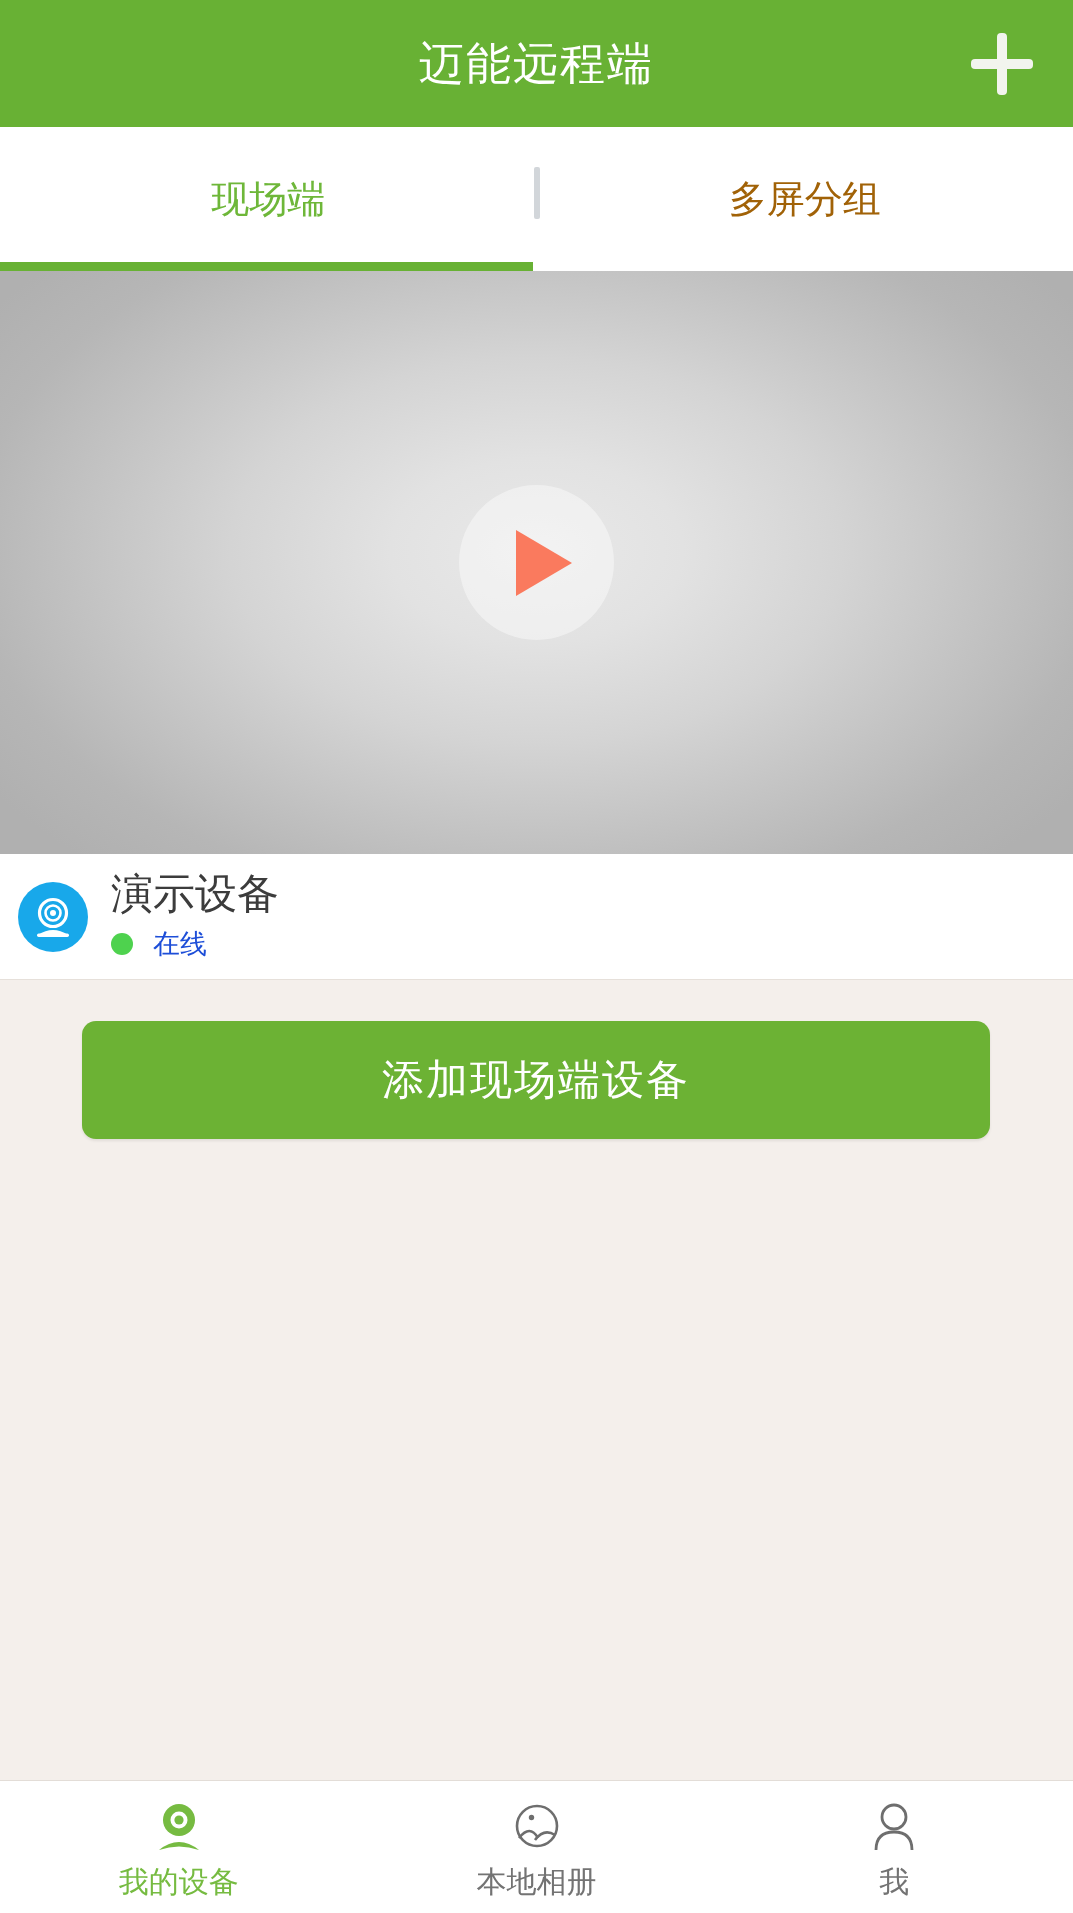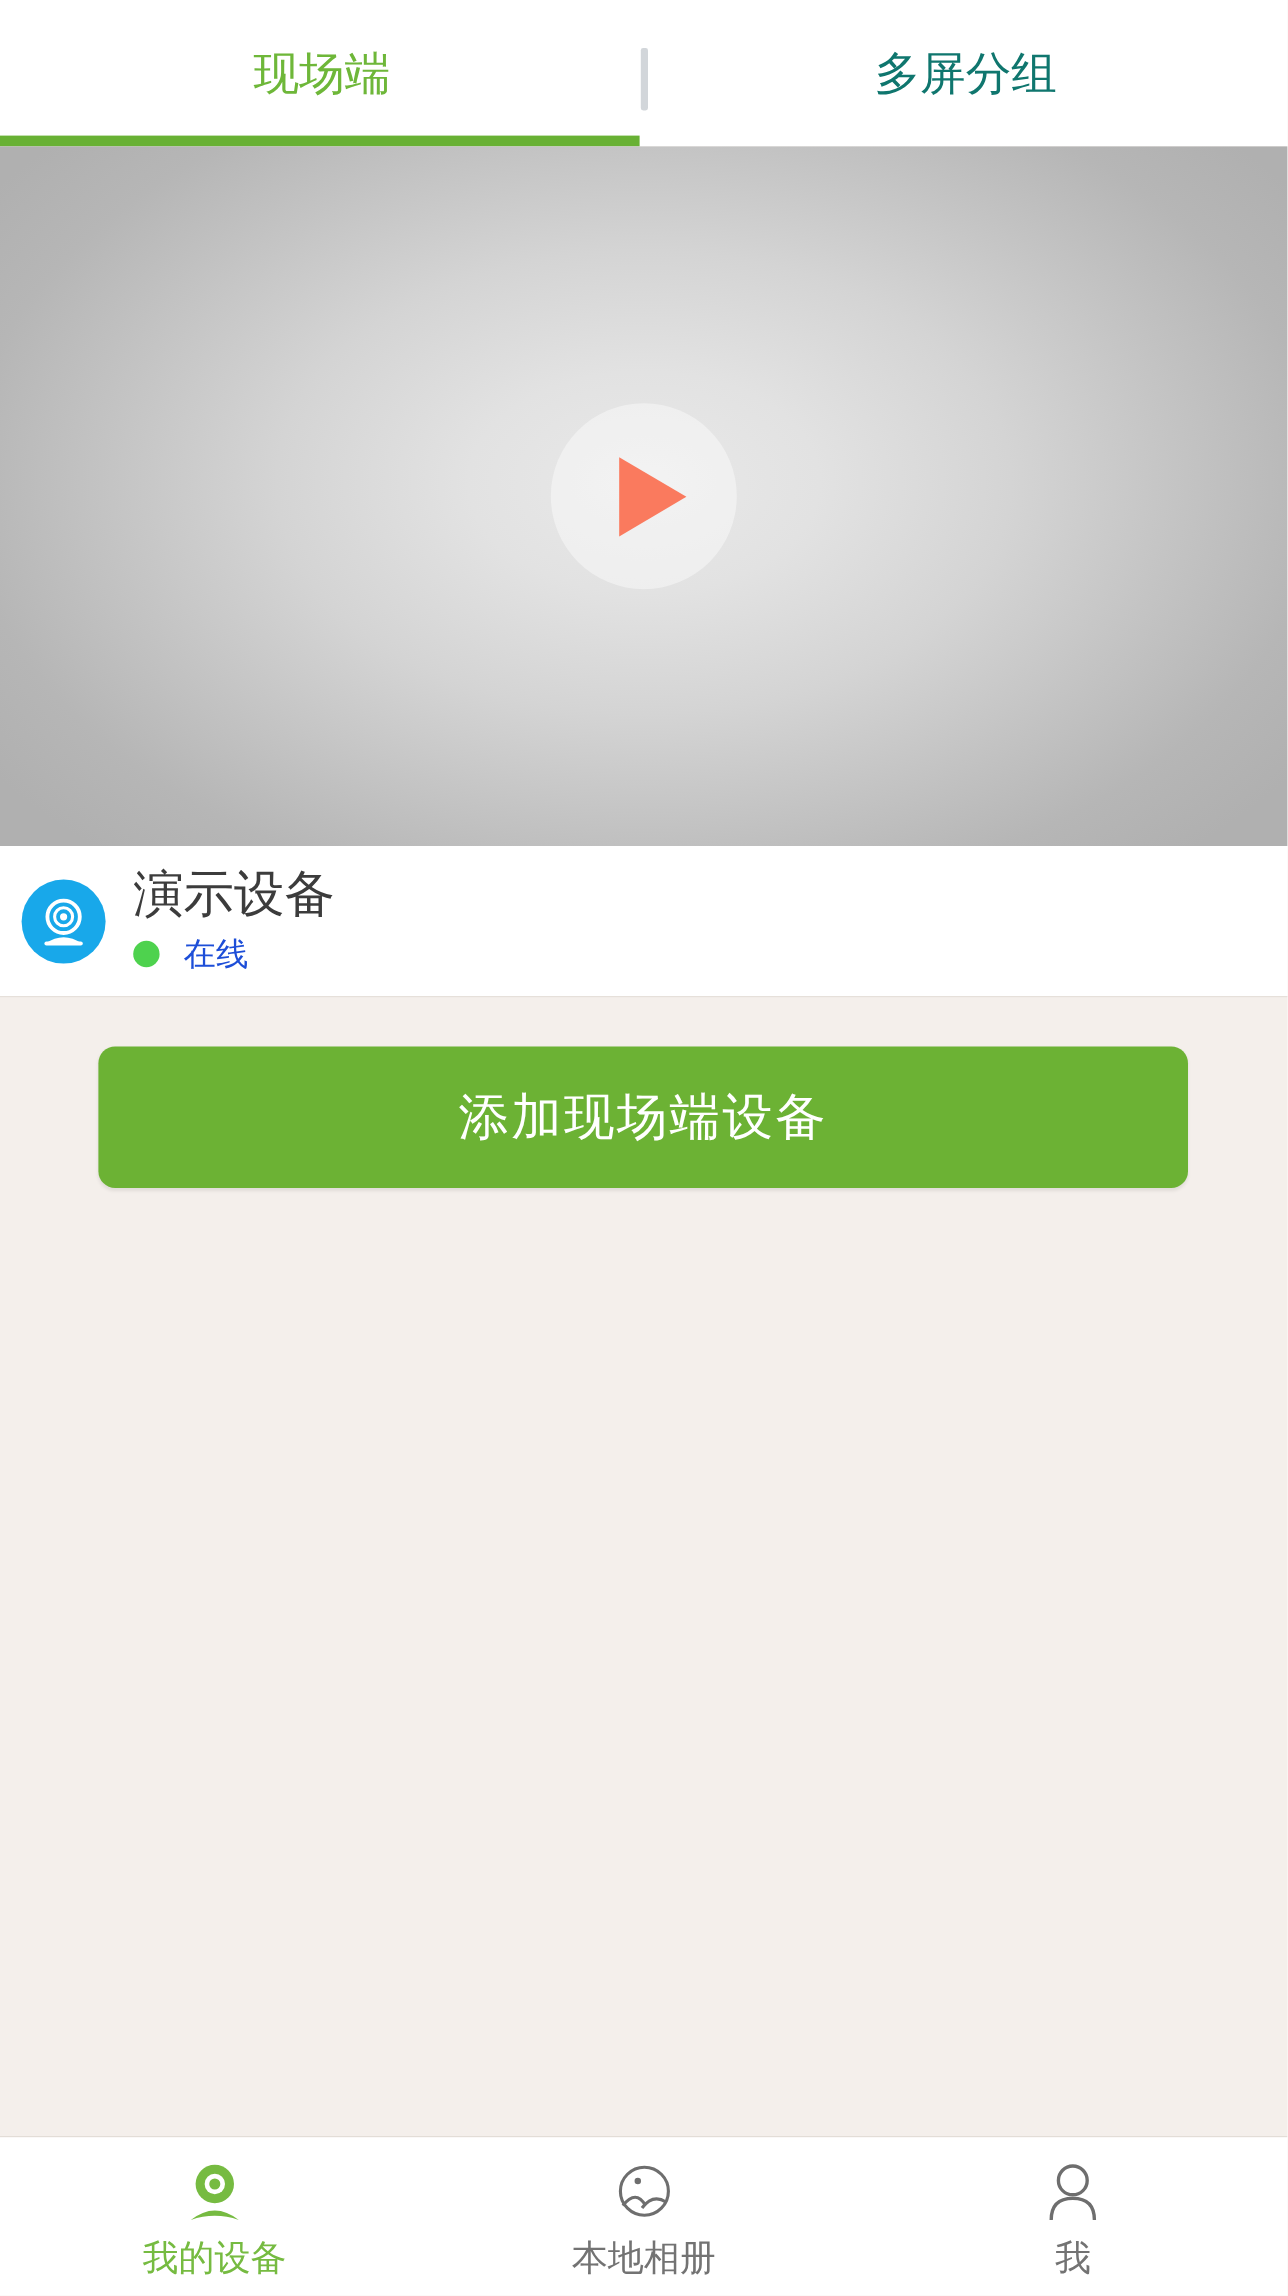--- a/index.html
+++ b/index.html
@@ -40,31 +40,31 @@
   .add-btn::before, .add-btn::after {
     content:""; position:absolute;
     background:#f2f4ee; border-radius:4px;
   }
   .add-btn::before { left:0; top:50%; margin-top:-5px; width:62px; height:10px; }
   .add-btn::after  { top:0; left:50%; margin-left:-5px; height:62px; width:10px; }
 
   
   .tabs {
     position:relative;
-    height:122px;
+    height:144px;
     background:#ffffff;
     display:flex;
     flex:0 0 auto;
     border-bottom:none;
   }
   .tab {
     flex:1 1 50%;
     display:flex; align-items:center; justify-content:center;
     font-size:38px;
-    color:#0f766e;
+    color:#a16207;
     cursor:pointer;
     position:relative;
   }
   .tab.active { color:#6eb739; }
   .tab-underline {
     position:absolute;
     left:0; bottom:0;
     width:533px; height:9px;
     background:#68b134;
   }
@@ -189,20 +189,24 @@
     font-size:30px;
     color:#737373;
   }
   .nav-item.active .nav-label { color:#76bb41; }
 </style>
 </head>
 <body>
 
 <div id="app">
 
+  <div class="header">
+    <div class="header-title">迈能远程端</div>
+    <div class="add-btn"></div>
+  </div>
 
   <div class="tabs">
     <div class="tab active">
       <span>现场端</span>
     </div>
     <div class="tab">
       <span>多屏分组</span>
     </div>
     <div class="tab-divider"></div>
     <div class="tab-underline"></div>

